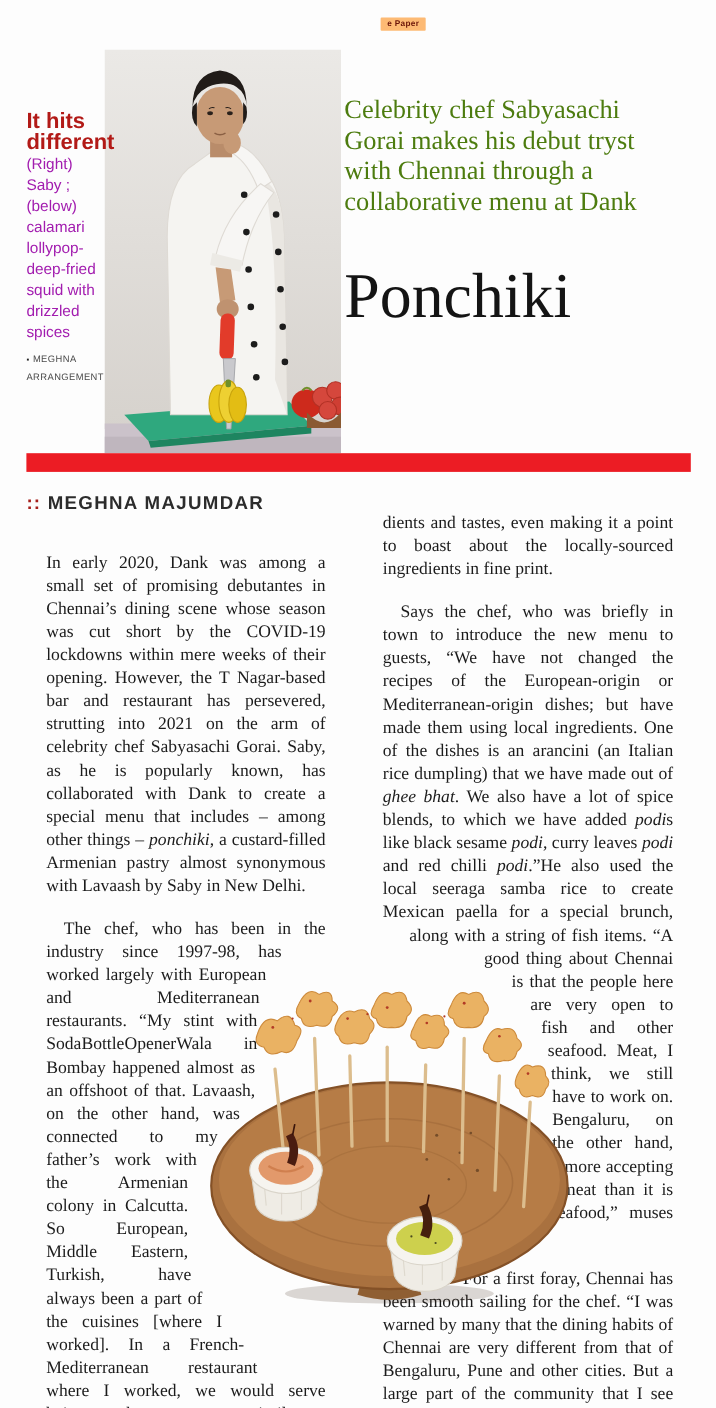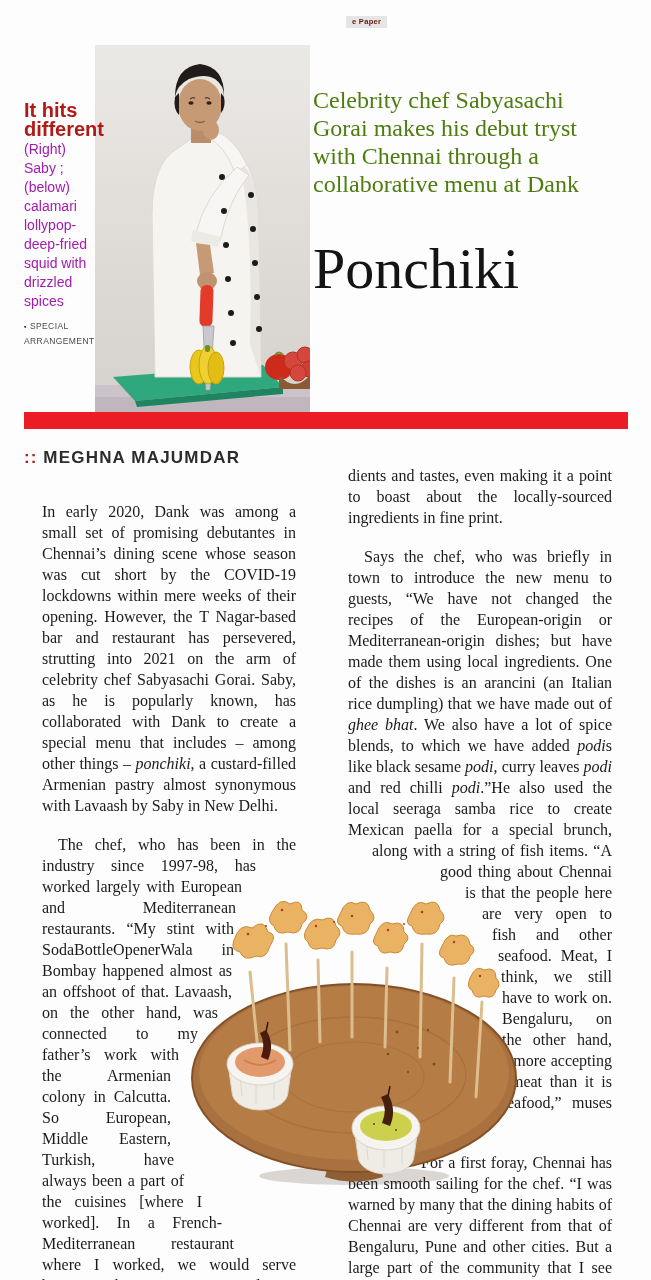--- a/index.html
+++ b/index.html
@@ -6,21 +6,21 @@
   body{width:651px;height:1280px;background:#fdfdfd;position:relative;
        font-family:"Liberation Serif",serif;color:#1b1b1b;overflow:hidden;}
   .abs{position:absolute;}
 
   
   .masthead{top:2px;left:0;right:0;height:32px;text-align:center;}
   .mast-line{display:inline-flex;align-items:center;gap:4px;
              font-family:"Liberation Serif",serif;font-weight:700;font-size:21px;
              letter-spacing:.5px;color:#2e2e2e;}
   .crest{width:30px;height:17px;display:inline-block;}
-  .epaper{position:absolute;left:346px;top:14px;background:#e5e5e5;color:#6b1408;
+  .epaper{position:absolute;left:346px;top:14px;background:#fdba74;color:#6b1408;
           font-family:"Liberation Sans",sans-serif;font-size:7.5px;font-weight:700;
           padding:1px 6px 2px 6px;border-radius:1px;letter-spacing:.3px;}
 
   
   .chef-photo{left:95px;top:45px;width:215px;height:367px;}
 
   
   .photo-caption{left:24px;top:101px;width:71px;font-family:"Liberation Sans",sans-serif;}
   .cap-lead{color:#b21a17;font-weight:700;font-size:20px;line-height:19px;}
   .cap-body{color:#a21caf;font-size:14px;line-height:19px;margin-top:1px;}
@@ -128,21 +128,21 @@
     <circle cx="214" cy="324" r="8" fill="#cf3e33" stroke="#b23125" stroke-width="1"></circle>
     <circle cx="203" cy="328" r="8" fill="#d5473c" stroke="#b23125" stroke-width="1"></circle>
     <path d="M184,330 Q200,348 215,330 L215,344 L184,344 Z" fill="#8a5a33"></path>
   </g>
 </svg>
 
 <div class="abs photo-caption">
   <div class="cap-lead">It hits different</div>
   <div class="cap-body">(Right) Saby ; (below) calamari lollypop-deep-fried squid with drizzled spices</div>
   <div class="cap-credit">
-    <span class="sq">▪</span><span>SPECIAL ARRANGEMENT</span>
+    <span class="sq">▪</span><span>MEGHNA ARRANGEMENT</span>
   </div>
 </div>
 
 <div class="abs standfirst">Celebrity chef Sabyasachi Gorai makes his debut tryst with Chennai through a collaborative menu at Dank</div>
 
 <div class="abs headline">
   <div>Ponchiki</div>
 </div>
 
 <div class="abs red-bar"></div>

